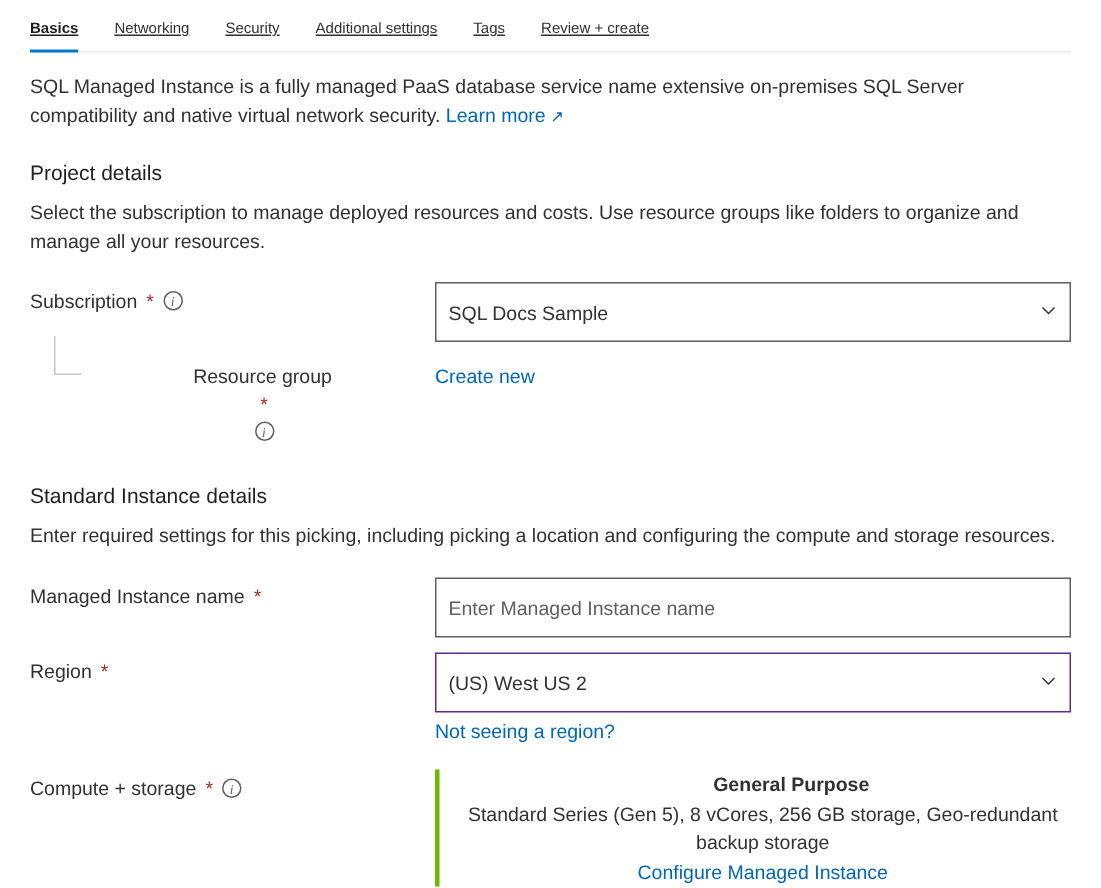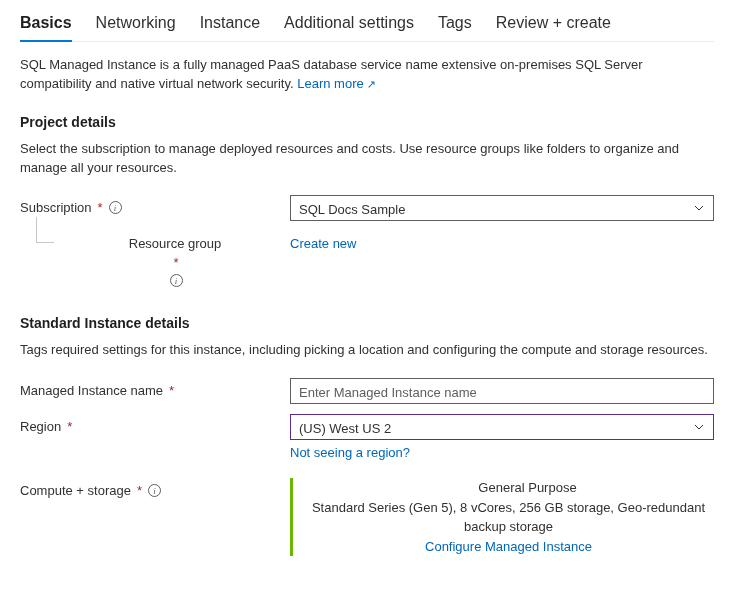--- a/index.html
+++ b/index.html
@@ -12,41 +12,42 @@
       width: 734px;
     }
     .tabs {
       display: flex;
       gap: 24px;
       border-bottom: 1px solid #edebe9;
       margin-bottom: 14px;
     }
     .tab {
       padding: 6px 0 8px 0;
-      font-size: 16px;
+      font-size: 10px;
       color: #323130;
       cursor: pointer;
       border-bottom: 2px solid transparent;
       margin-bottom: -1px;
+      text-decoration: underline;
     }
     .tab.active {
       font-weight: 600;
       border-bottom: 2px solid #0078d4;
       color: #201f1e;
     }
     .intro {
       font-size: 13px;
       line-height: 1.45;
       margin-bottom: 20px;
     }
     .link { color: #0066b8; text-decoration: none; cursor: pointer; }
     .ext-link-icon::after { content: " ↗"; font-size: 11px; }
     h2.section {
       font-size: 14px;
-      font-weight: 700;
+      font-weight: 400;
       margin-bottom: 10px;
       color: #201f1e;
     }
     .section-desc {
       font-size: 13px;
       line-height: 1.45;
       margin-bottom: 18px;
     }
     .form-row {
       display: flex;
@@ -88,29 +89,29 @@
       justify-content: center;
       color: #605e5c;
       font-style: italic;
       font-family: Georgia, serif;
       cursor: help;
       margin-left: 2px;
     }
     .form-control { flex: 1; }
     .select-box, .input-box {
       width: 100%;
-      height: 26px;
+      height: 40px;
       border: 1px solid #605e5c;
       padding: 3px 8px;
       font-size: 13px;
       font-family: inherit;
       background: #fff;
       position: relative;
       display: flex;
-      align-items: flex-end;
+      align-items: center;
       justify-content: space-between;
       cursor: pointer;
     }
     .select-box.selected { border-color: #5c2d91; }
     .chev {
       font-size: 12px;
       color: #323130;
       pointer-events: none;
     }
     .input-box input {
@@ -127,29 +128,29 @@
       margin-top: 5px;
       font-size: 13px;
     }
     .section-gap { margin-top: 28px; }
     .compute-block {
       border-left: 3px solid #6bb700;
       padding-left: 10px;
       font-size: 13px;
       line-height: 1.5;
     }
-    .compute-title { font-weight: 400; margin-left: 38px; }
+    .compute-title { font-weight: 700; margin-left: 38px; }
   </style>
 </head>
 <body>
 
 <div class="tabs">
   <div class="tab active">Basics</div>
   <div class="tab">Networking</div>
-  <div class="tab">Instance</div>
+  <div class="tab">Security</div>
   <div class="tab">Additional settings</div>
   <div class="tab">Tags</div>
   <div class="tab">Review + create</div>
 </div>
 
 <p class="intro">
   <span>SQL Managed Instance is a fully managed PaaS database service name extensive on-premises SQL Server compatibility and native virtual network security.</span>
   <a class="link ext-link-icon">Learn more</a>
 </p>
 
@@ -182,21 +183,21 @@
     <span class="info-icon">i</span>
   </div>
   <div class="form-control">
     <a class="link sublink">Create new</a>
   </div>
 </div>
 
 <div class="section-gap"></div>
 
 <h2 class="section">Standard Instance details</h2>
-<p class="section-desc">Tags required settings for this instance, including picking a location and configuring the compute and storage resources.</p>
+<p class="section-desc">Enter required settings for this picking, including picking a location and configuring the compute and storage resources.</p>
 
 <div class="form-row">
   <div class="form-label">
     <span>Managed Instance name</span>
     <span class="req">*</span>
   </div>
   <div class="form-control">
     <div class="input-box">
       <input type="text" placeholder="Enter Managed Instance name" style="">
     </div>

